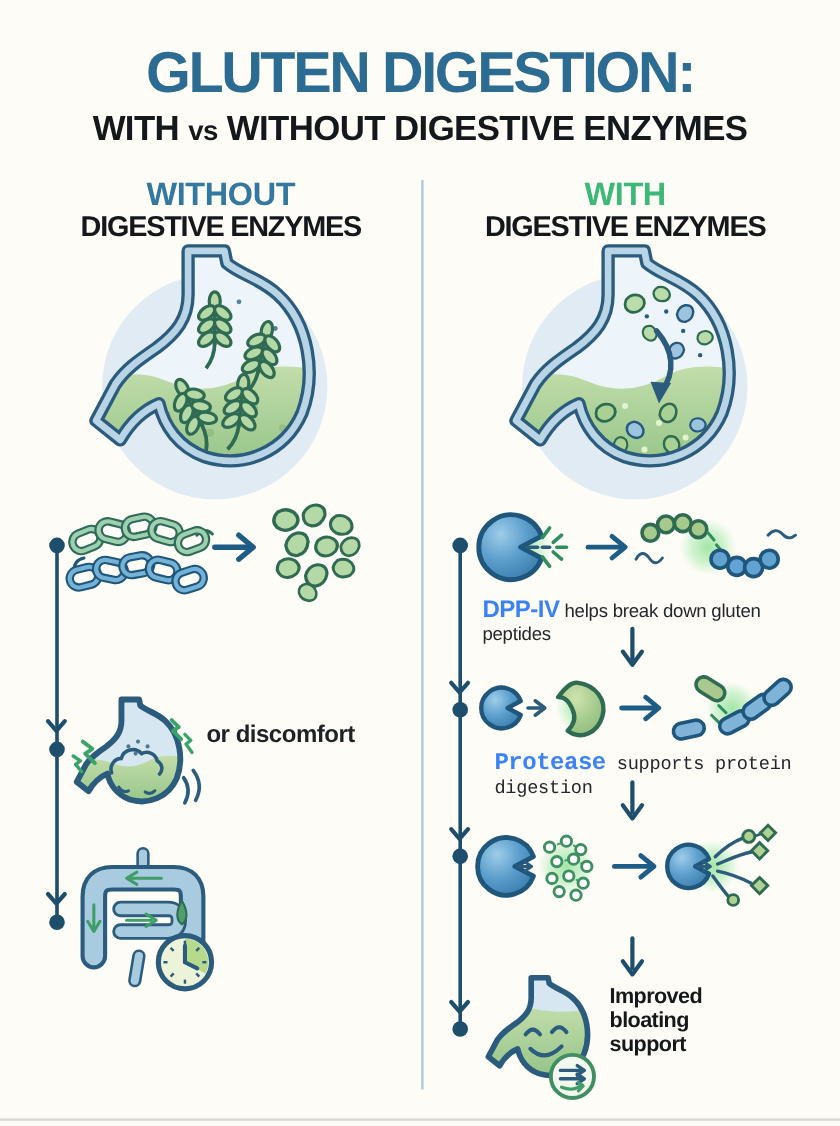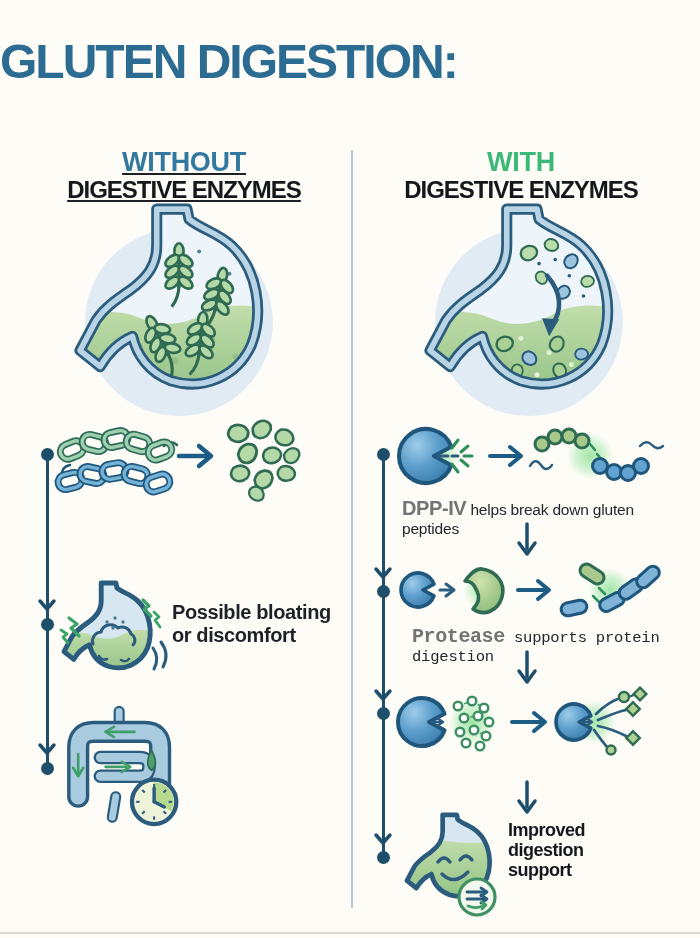--- a/index.html
+++ b/index.html
@@ -1,34 +1,34 @@
 <!DOCTYPE html>
 <html><head>
 <meta charset="utf-8">
 <style>
   html,body{margin:0;padding:0;background:#fdfcf7;}
   .stage{position:relative;width:700px;height:938px;background:#fdfcf7;overflow:hidden;
          font-family:"Liberation Sans",sans-serif;color:#1d2125;}
   .abs{position:absolute;}
-  .title{top:34px;left:0;width:700px;text-align:left;font-size:48px;font-weight:bold;
+  .title{top:34px;left:0;width:700px;text-align:center;font-size:48px;font-weight:bold;
          letter-spacing:-2px;color:#2c6b92;}
   .subtitle{top:92px;left:0;width:700px;text-align:center;font-size:29px;font-weight:bold;
             letter-spacing:-0.5px;color:#15181b;}
   .subtitle .vs{font-size:23px;}
   .colhead{text-align:center;font-weight:bold;line-height:1.04;}
   .colhead .accent{display:block;font-size:27px;letter-spacing:-0.3px;}
   .colhead .rest{display:block;font-size:24px;letter-spacing:-1px;color:#15181b;margin-top:2px;}
   .accent-blue{color:#33789f;} .accent-green{color:#3cb977;}
   .divider{left:351px;top:150px;width:2px;height:758px;background:#aecbd9;}
   .hairline{left:0;top:932px;width:700px;height:2px;background:#dcd8cf;}
   .tl-line{width:3px;background:#1d4e6b;}
   .tl-dot{width:13px;height:13px;border-radius:50%;background:#1d4e6b;}
   .stepL{font-size:20px;font-weight:bold;color:#1e2226;line-height:1.14;letter-spacing:-0.4px;}
   .stepR{font-size:15.5px;color:#23272b;letter-spacing:-0.2px;width:285px;}
-  .stepR .enz{font-size:20px;font-weight:bold;letter-spacing:-0.4px;color:#737373;}
+  .stepR .enz{font-size:20px;font-weight:bold;letter-spacing:-0.4px;color:#3b82f6;}
   .outcome{font-size:18px;font-weight:bold;color:#15181b;line-height:1.12;letter-spacing:-0.5px;}
   svg{display:block;overflow:visible;}
 </style>
 </head>
 <body>
 
 <div class="stage">
 
   <svg width="0" height="0" aria-hidden="true">
     <defs>
@@ -67,22 +67,27 @@
         <ellipse cx="5.5" cy="-4" rx="6.5" ry="3.8" transform="rotate(38 5.5 -4)" fill="#b5d9a6" stroke="#2f6b52" stroke-width="2.2"></ellipse>
         <ellipse cx="-5.5" cy="5" rx="6.5" ry="3.8" transform="rotate(-38 -5.5 5)" fill="#b5d9a6" stroke="#2f6b52" stroke-width="2.2"></ellipse>
         <ellipse cx="5.5" cy="5" rx="6.5" ry="3.8" transform="rotate(38 5.5 5)" fill="#b5d9a6" stroke="#2f6b52" stroke-width="2.2"></ellipse>
         <ellipse cx="-5.5" cy="14" rx="6.5" ry="3.8" transform="rotate(-38 -5.5 14)" fill="#b5d9a6" stroke="#2f6b52" stroke-width="2.2"></ellipse>
         <ellipse cx="5.5" cy="14" rx="6.5" ry="3.8" transform="rotate(38 5.5 14)" fill="#b5d9a6" stroke="#2f6b52" stroke-width="2.2"></ellipse>
       </g>
     </defs>
   </svg>
 
   <div class="abs title">GLUTEN DIGESTION:</div>
-
-  <div class="abs colhead" style="left:18px;top:148px;width:332px;text-decoration:underline;">
+  <div class="abs subtitle">
+    <span>WITH</span>
+    <span class="vs">vs</span>
+    <span>WITHOUT DIGESTIVE ENZYMES</span>
+  </div>
+
+  <div class="abs colhead" style="left:18px;top:148px;width:332px;">
     <span class="accent accent-blue">WITHOUT</span>
     <span class="rest">DIGESTIVE ENZYMES</span>
   </div>
   <div class="abs colhead" style="left:368px;top:148px;width:306px;">
     <span class="accent accent-green">WITH</span>
     <span class="rest">DIGESTIVE ENZYMES</span>
   </div>
 
   <div class="abs divider"></div>
   <div class="abs hairline"></div>
@@ -246,21 +251,20 @@
     <circle cx="68" cy="44" r="1.7" fill="#4a7a96"></circle>
       <circle cx="58" cy="50" r="1.7" fill="#4a7a96"></circle>
     <polyline points="14,40 22,46 16,50 24,58" fill="none" stroke="#3aa468" stroke-width="3.2" stroke-linecap="round" stroke-linejoin="round"></polyline>
     <polyline points="6,52 12,56 8,59 13,65" fill="none" stroke="#3aa468" stroke-width="2.8" stroke-linecap="round" stroke-linejoin="round"></polyline>
     <polyline points="88,22 94,28 89,31 96,38" fill="none" stroke="#3aa468" stroke-width="3.2" stroke-linecap="round" stroke-linejoin="round"></polyline>
     <polyline points="99,34 104,39 100,42 105,49" fill="none" stroke="#3aa468" stroke-width="2.8" stroke-linecap="round" stroke-linejoin="round"></polyline>
     <path d="M98,70 q7,10 1,21" fill="none" stroke="#2b5c7e" stroke-width="3" stroke-linecap="round"></path>
     <path d="M106,64 q9,12 2,25" fill="none" stroke="#2b5c7e" stroke-width="3" stroke-linecap="round"></path>
   </svg>
   <div class="abs stepL" style="left:172px;top:601px;">
-    <div>Possible bloating</div>
     <div>or discomfort</div>
   </div>
 
   <svg class="abs" style="left:56px;top:708px;" width="128" height="122" viewBox="0 0 150 143">
     <path d="M74,4 L74,20" stroke="#2b5c7e" stroke-width="13" stroke-linecap="round"></path>
     <path d="M74,4 L74,20" stroke="#a9cbdf" stroke-width="8" stroke-linecap="round"></path>
     <path d="M26,104 L26,46 Q26,28 44,28 L104,28 Q122,28 122,46 L122,100" fill="none" stroke="#2b5c7e" stroke-width="26" stroke-linecap="round" stroke-linejoin="round"></path>
     <path d="M26,104 L26,46 Q26,28 44,28 L104,28 Q122,28 122,46 L122,100" fill="none" stroke="#a9cbdf" stroke-width="18" stroke-linecap="round" stroke-linejoin="round"></path>
     <path d="M70,104 L66,128" stroke="#2b5c7e" stroke-width="13" stroke-linecap="round"></path>
     <path d="M70,104 L66,128" stroke="#a9cbdf" stroke-width="8" stroke-linecap="round"></path>
@@ -433,17 +437,17 @@
       <line x1="69" y1="82" x2="87" y2="82" stroke="#2b5c7e" stroke-width="2.8" stroke-linecap="round"></line>
       <path d="M83,78 L89,82 L83,86" fill="none" stroke="#2b5c7e" stroke-width="2.8" stroke-linecap="round" stroke-linejoin="round"></path>
       <line x1="69" y1="89" x2="87" y2="89" stroke="#2b5c7e" stroke-width="2.8" stroke-linecap="round"></line>
       <path d="M83,85 L89,89 L83,93" fill="none" stroke="#2b5c7e" stroke-width="2.8" stroke-linecap="round" stroke-linejoin="round"></path>
       <path d="M70,96 Q80,100 87,94" fill="none" stroke="#3f9e68" stroke-width="2.8" stroke-linecap="round"></path>
       <path d="M84,92 L88,95 L84,99" fill="none" stroke="#3f9e68" stroke-width="2.6" stroke-linecap="round" stroke-linejoin="round"></path>
     </g>
   </svg>
   <div class="abs outcome" style="left:508px;top:820px;">
     <div>Improved</div>
-    <div>digestion</div>
+    <div>bloating</div>
     <div>support</div>
   </div>
 
 </div>
 
 </body></html>

